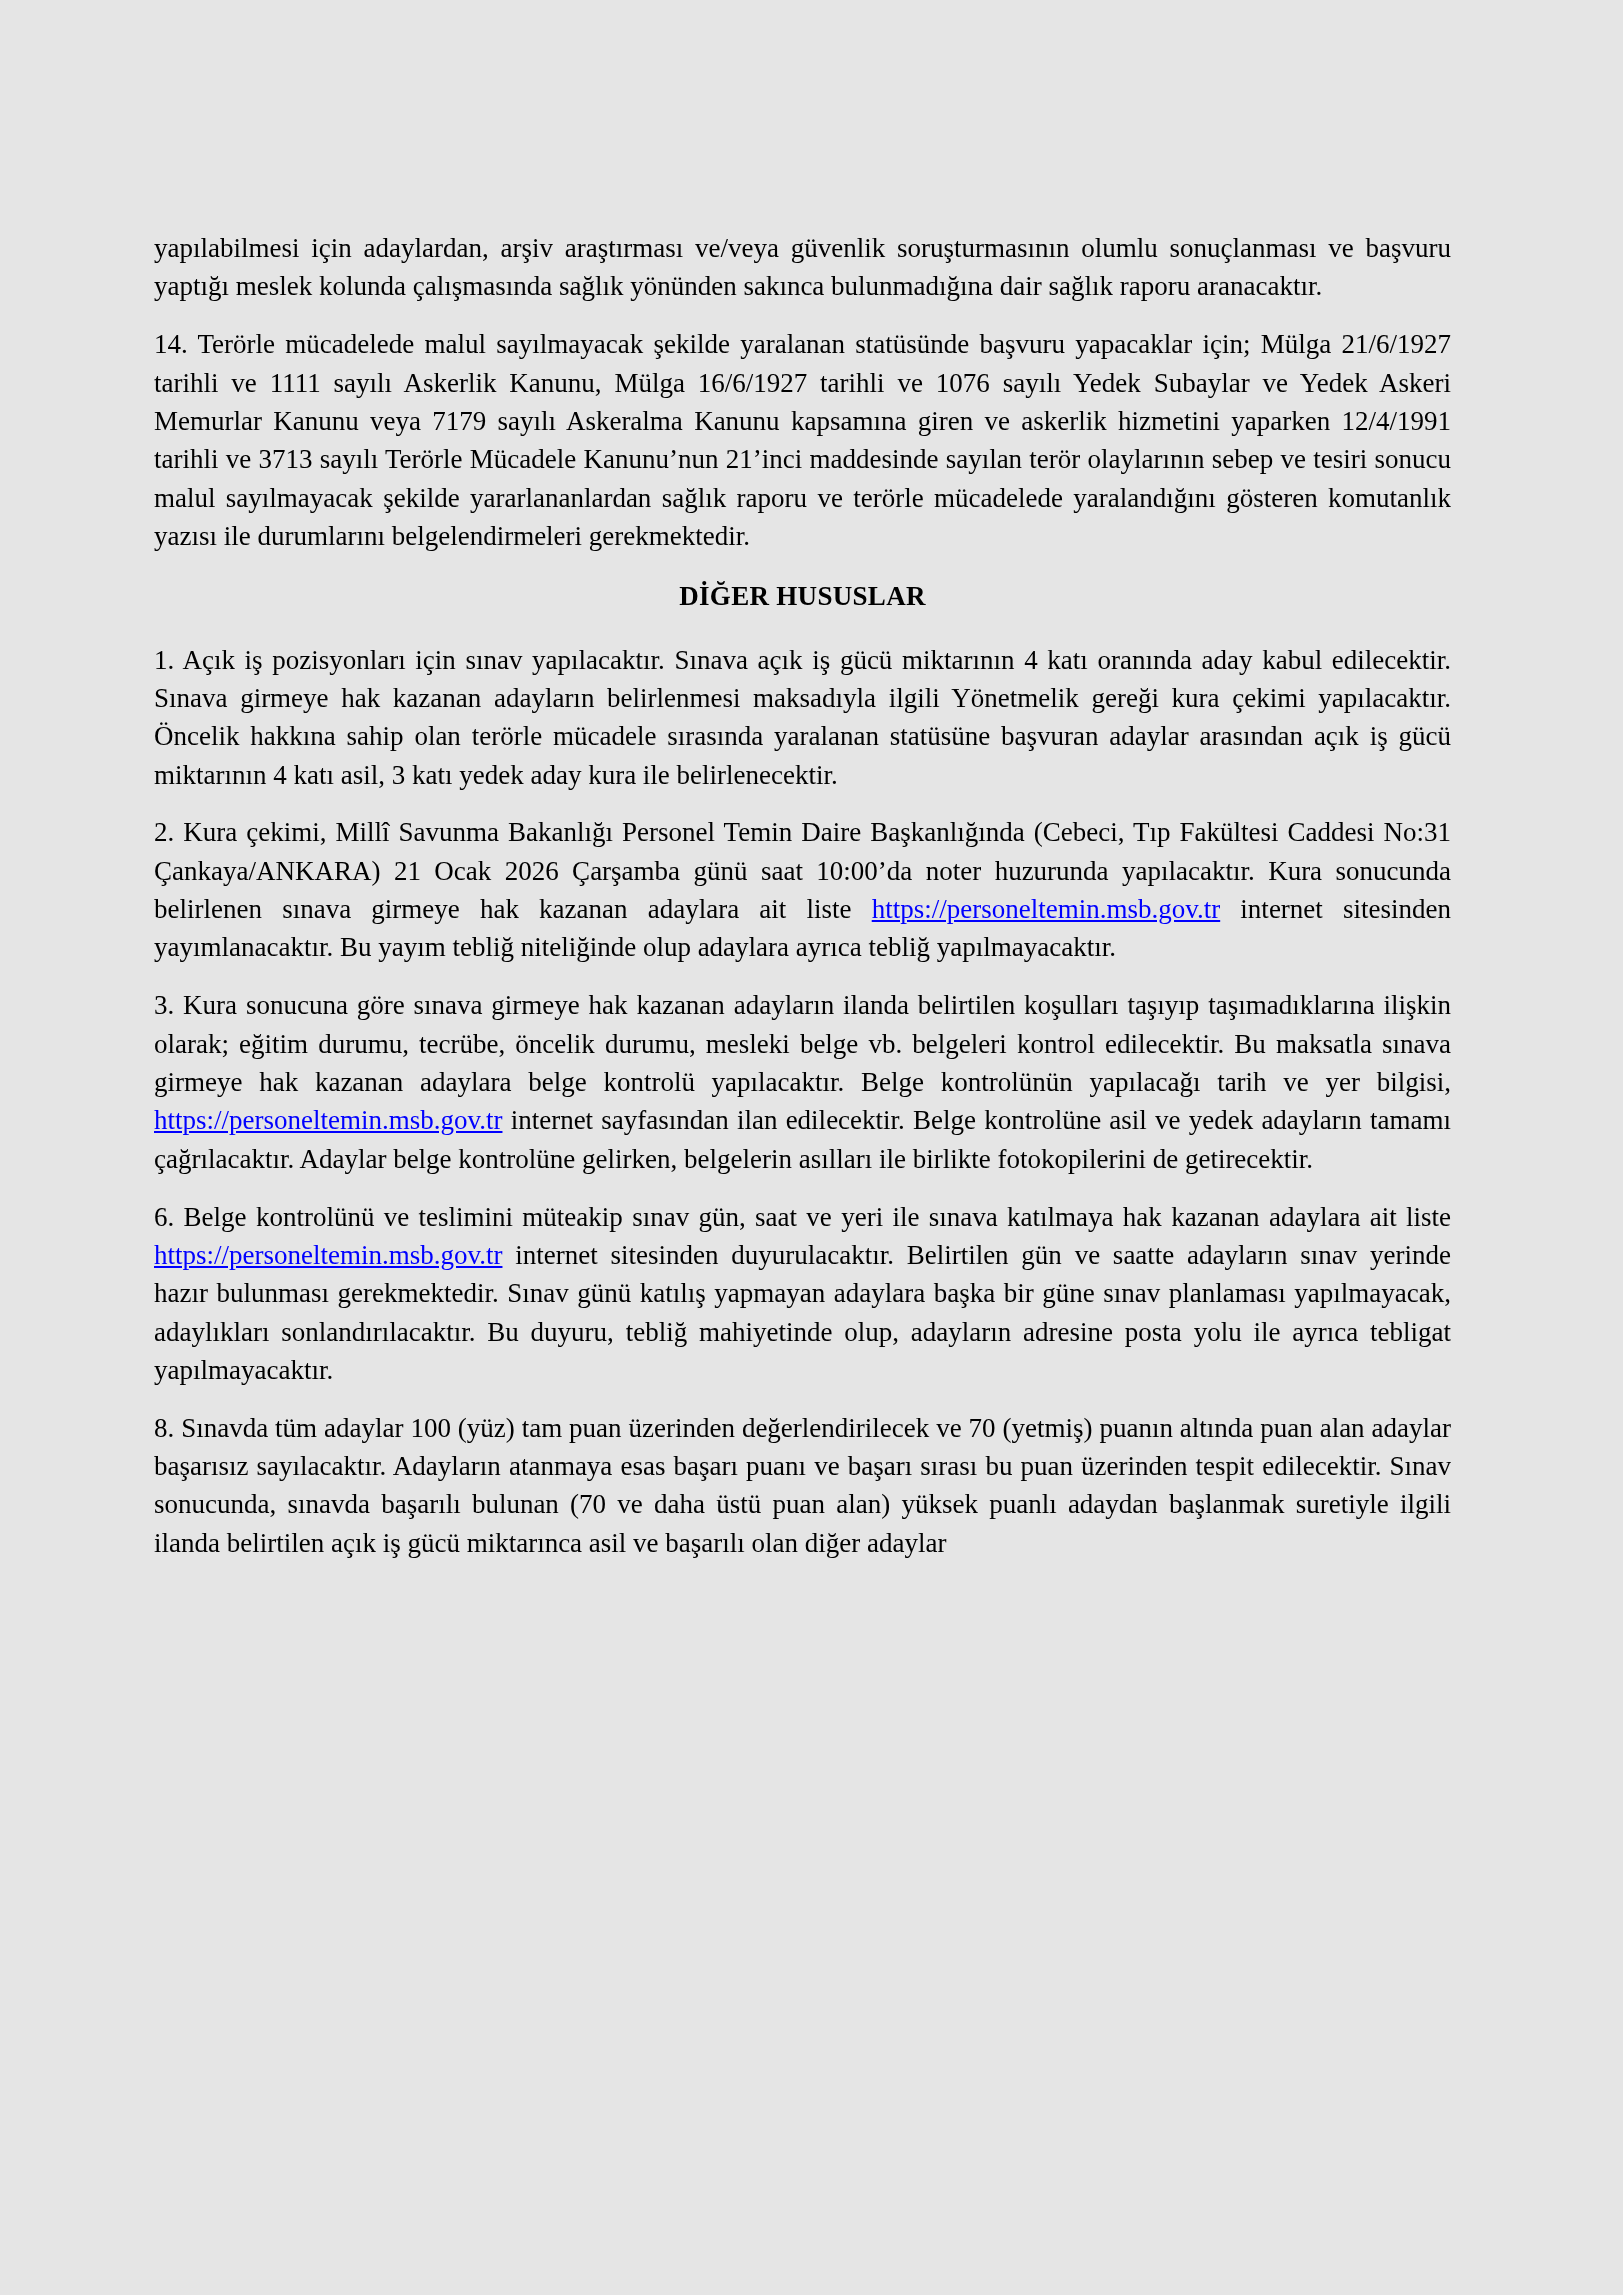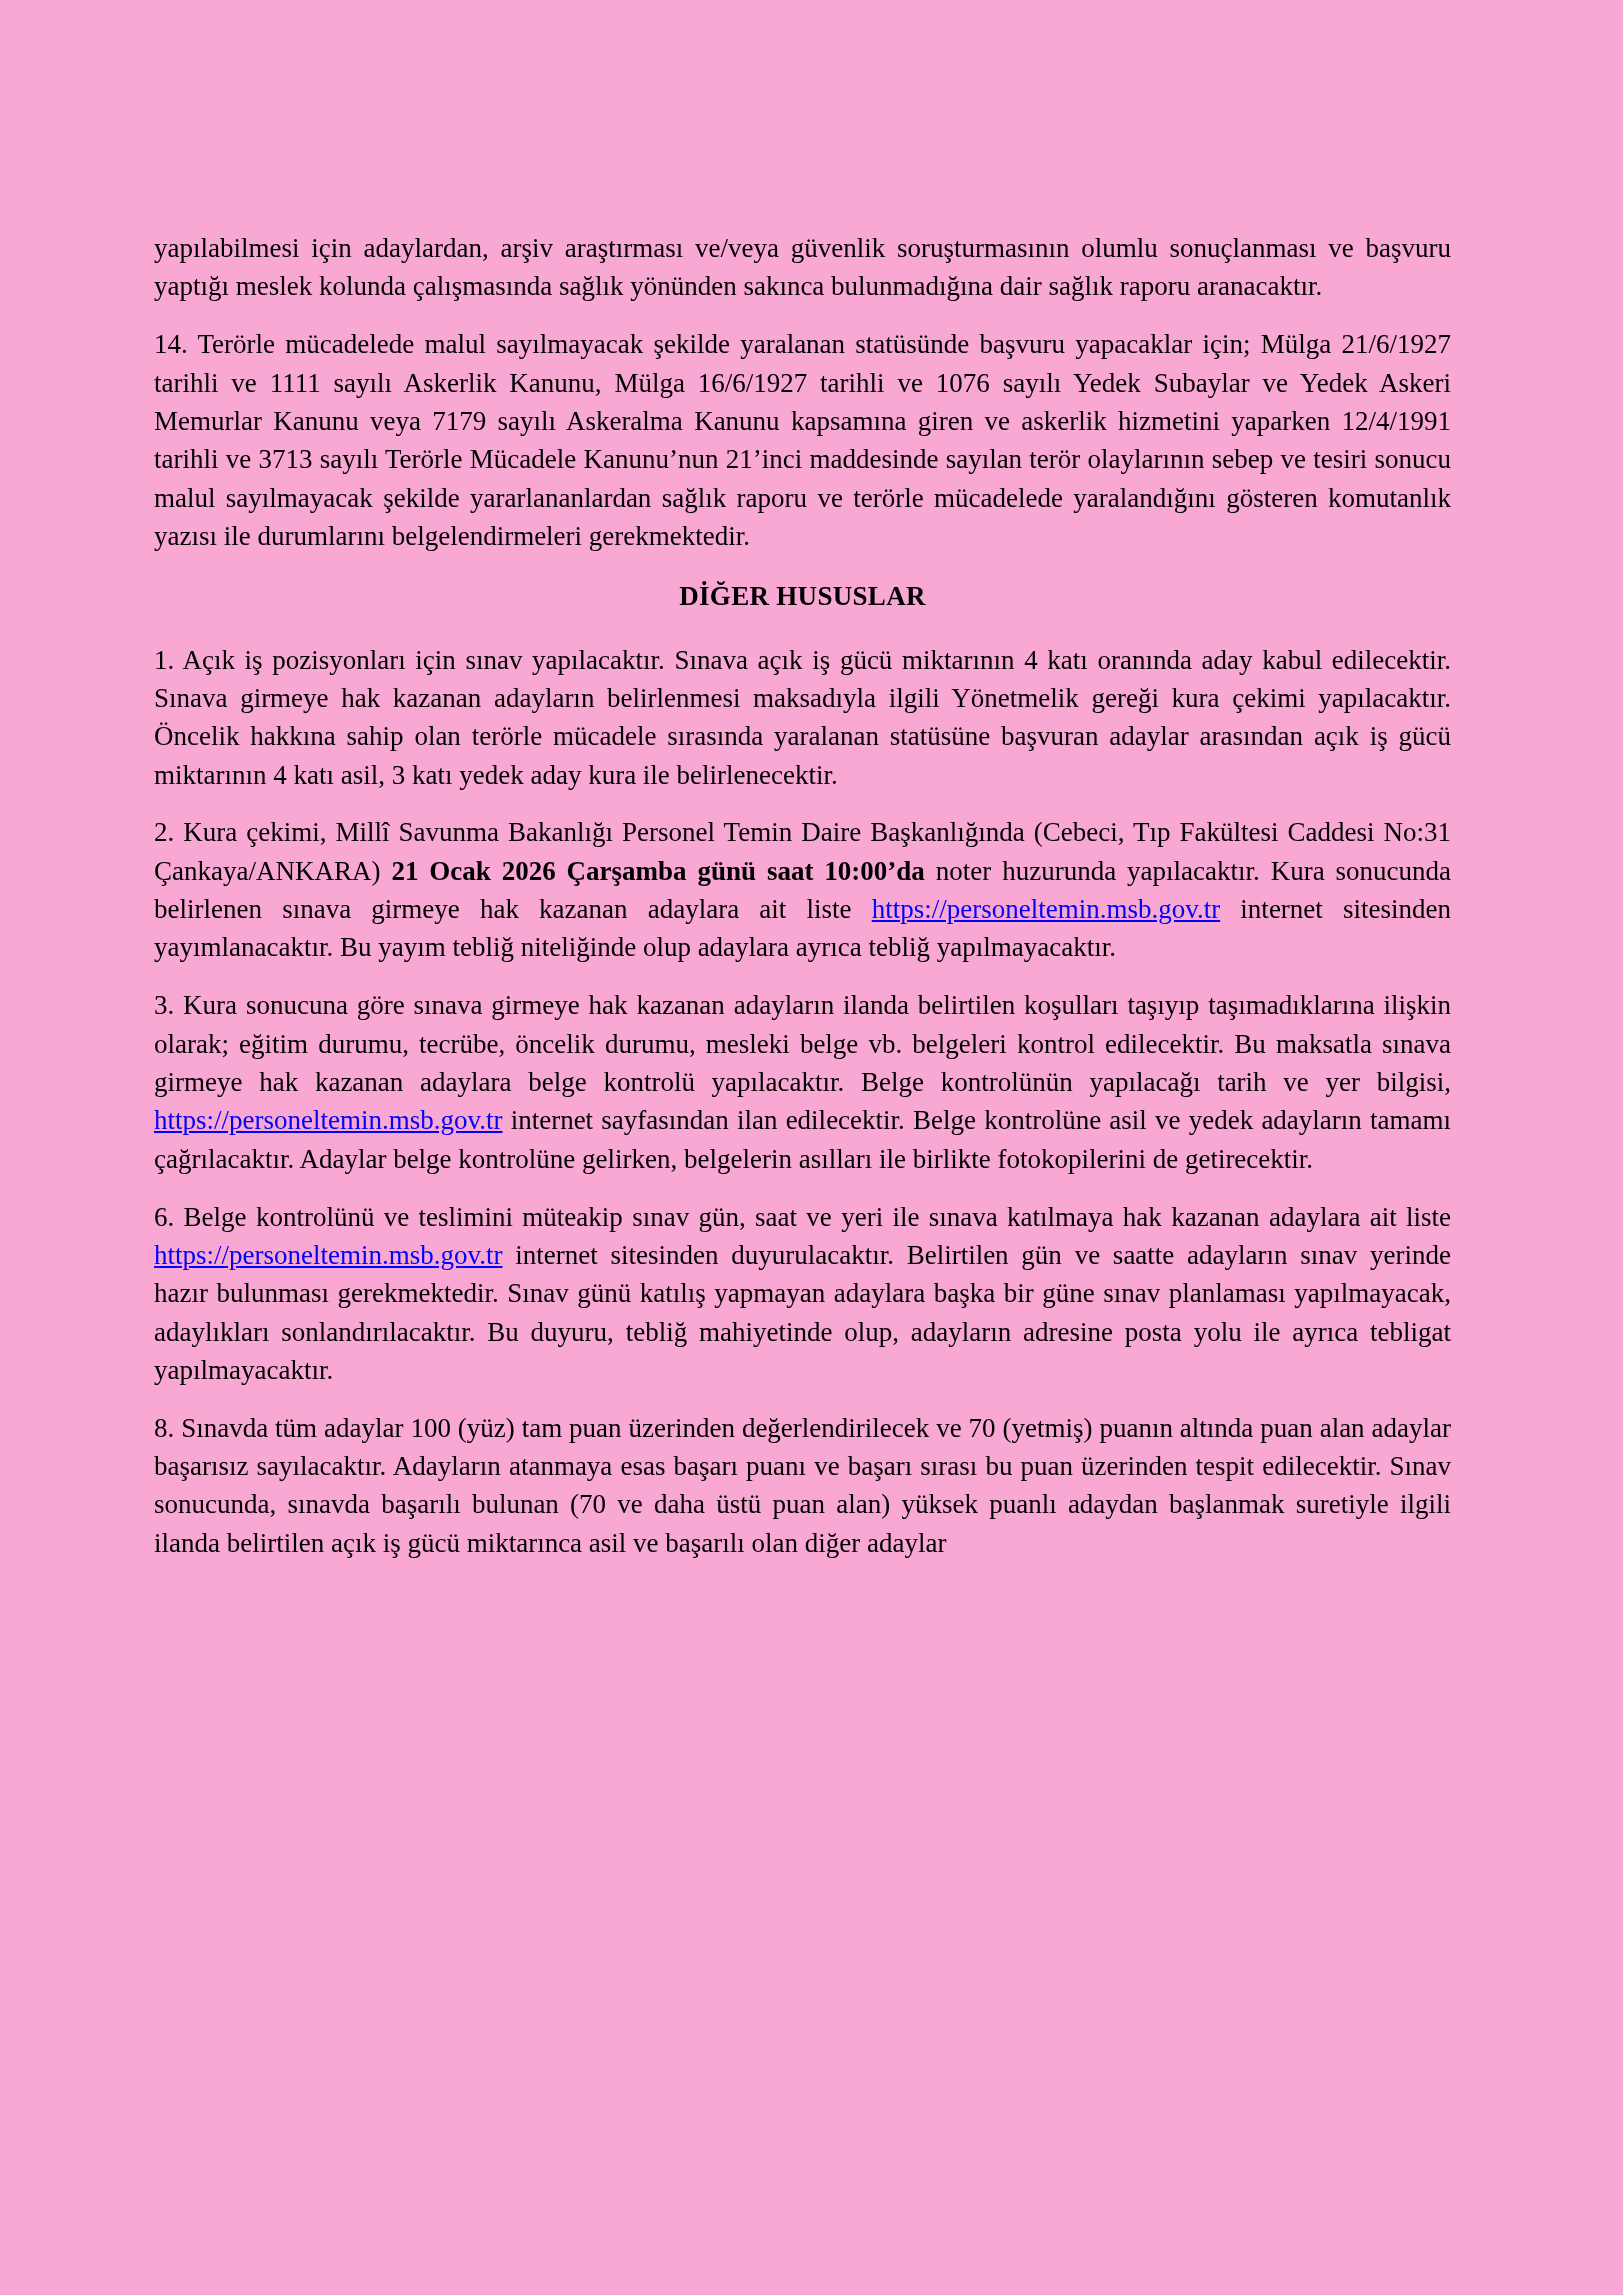--- a/index.html
+++ b/index.html
@@ -4,21 +4,21 @@
 <title>Document</title>
 <style>
   html, body {
     margin: 0;
     padding: 0;
     background: #ffffff;
   }
   .page {
     width: 1623px;
     height: 2295px;
-    background: #f9a8d4;
+    background: #e5e5e5;
     position: relative;
     box-sizing: border-box;
     padding: 229px 172px 0 154px;
     font-family: "Liberation Serif", "DejaVu Serif", serif;
     color: #000000;
     font-size: 27px;
     line-height: 1.42;
   }
   .doc-body {
     width: 1297px;
@@ -33,21 +33,21 @@
     margin-bottom: 17px;
   }
   h2.section-heading {
     margin: 22px 0 25px 0;
     text-align: center;
     font-size: 27px;
     font-weight: bold;
     letter-spacing: 0.3px;
   }
   .bold {
-    font-weight: bold;
+    font-weight: normal;
   }
   a.doc-link,
   .doc-link {
     color: #0000ff;
     text-decoration: underline;
     text-underline-offset: 2px;
   }
 </style>
 </head>
 <body>

